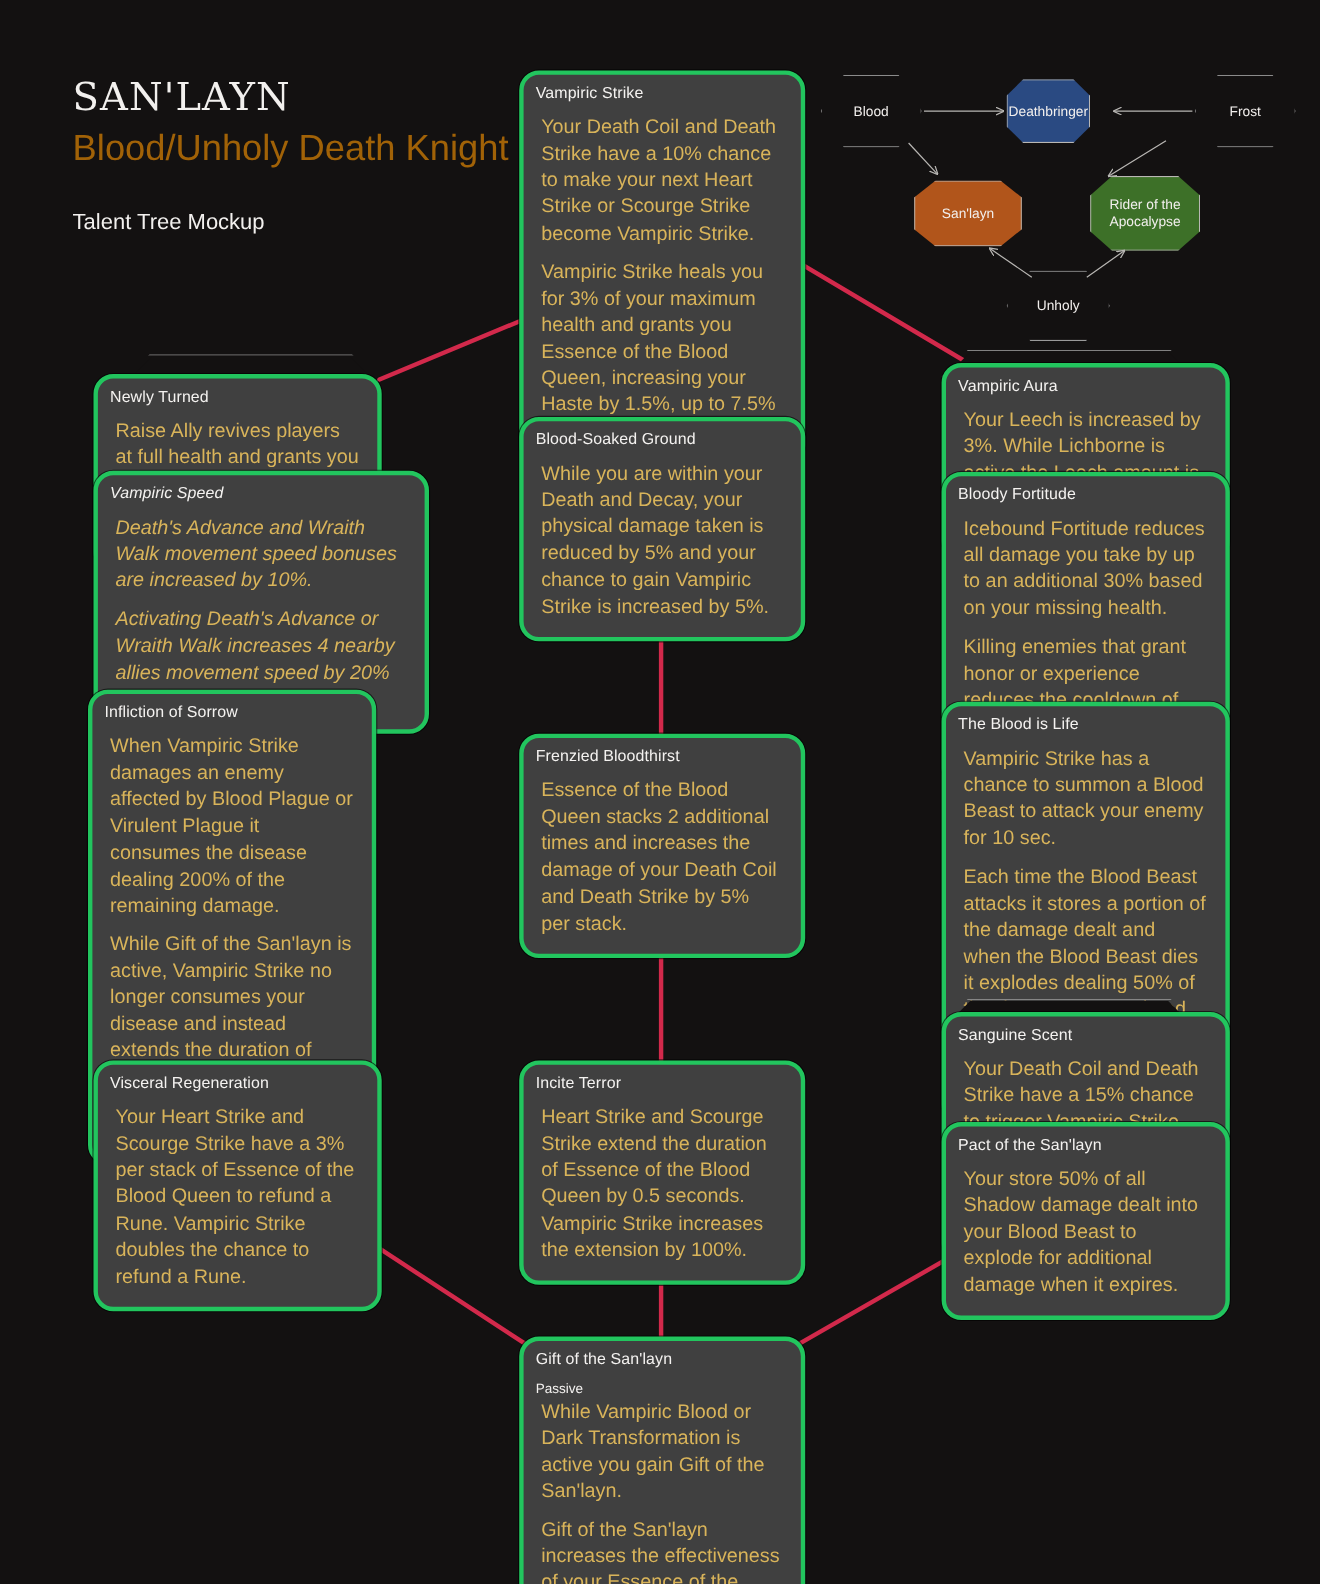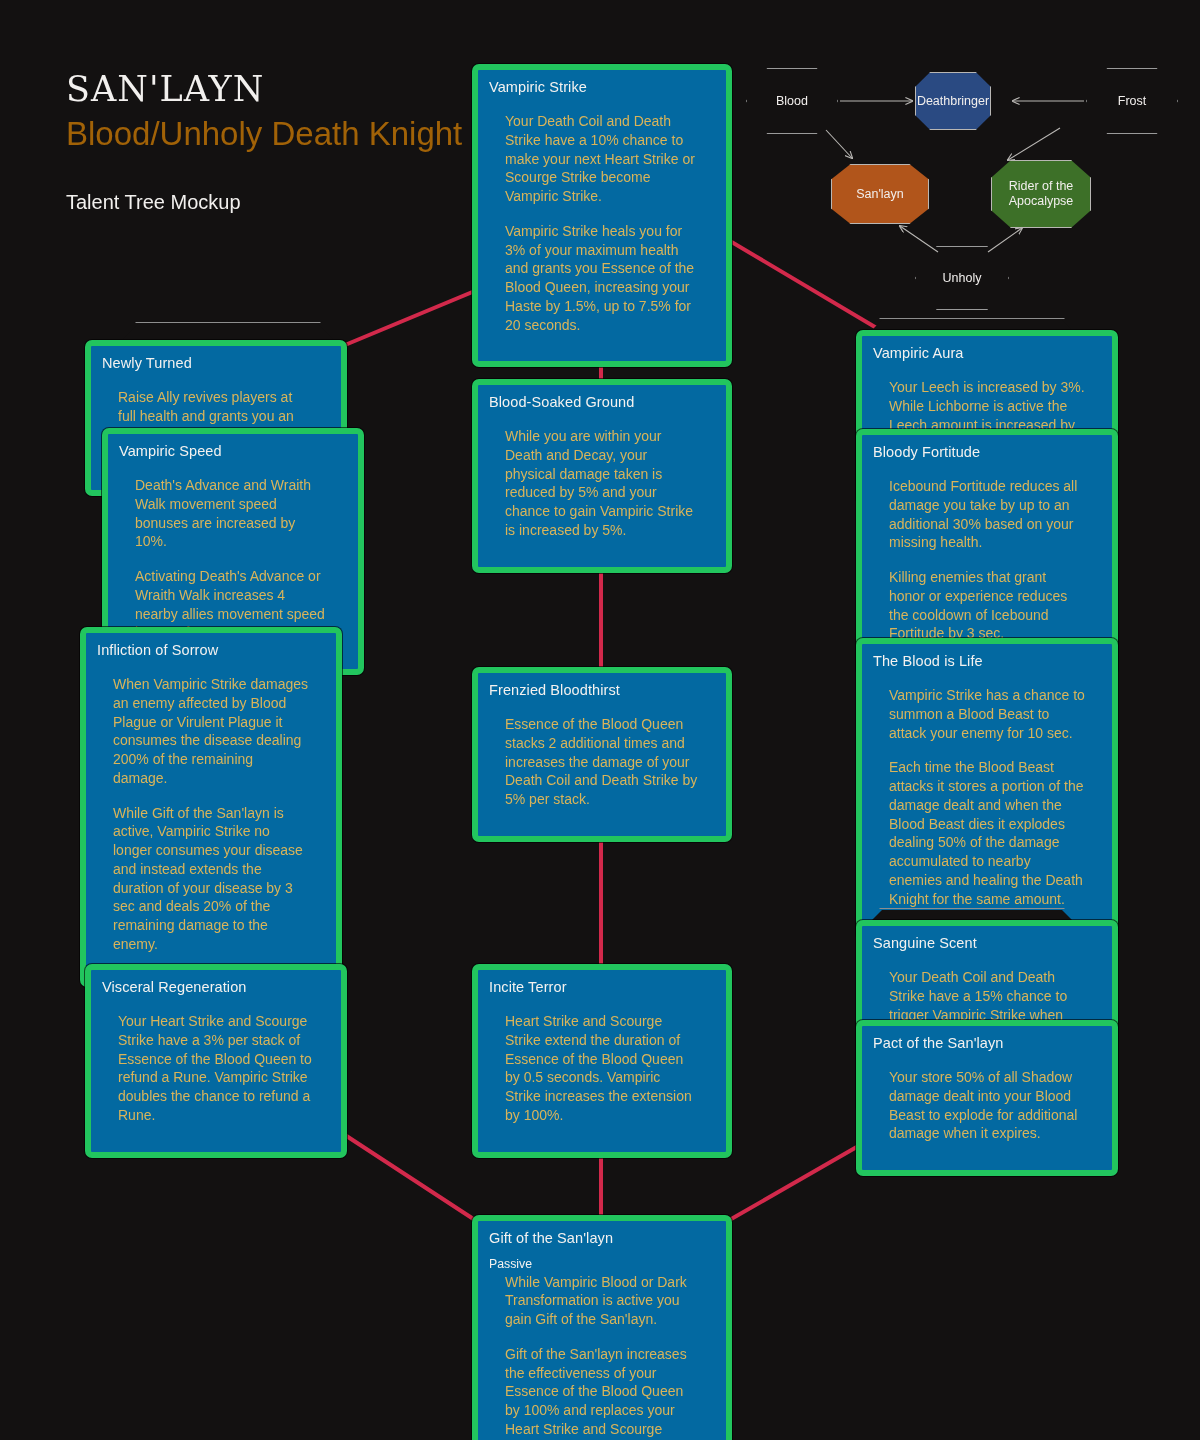--- a/index.html
+++ b/index.html
@@ -40,32 +40,32 @@
     content:"";position:absolute;inset:1px;
     background:#131111;
     clip-path:polygon(24px 0,calc(100% - 24px) 0,100% 24px,100% calc(100% - 24px),
                       calc(100% - 24px) 100%,24px 100%,0 calc(100% - 24px),0 24px);
   }
 
   
   .card{
     position:absolute;
     box-sizing:border-box;
-    background:#0369a1;
-    border:6px solid #22c55e;
-    border-radius:7px;
+    background:#404040;
+    border:4px solid #22c55e;
+    border-radius:18px;
     padding:8px 11px 11px 11px;
     box-shadow:0 0 0 1px rgba(0,0,0,.6);
   }
   .card .cname{
     color:#f4f2f0;font-size:14.5px;line-height:1.25;margin:0 0 9px 0;font-weight:400;
     letter-spacing:.1px;
   }
   .card .cdesc{
-    color:#d9b45a;font-size:14px;line-height:1.34;margin:16px;
+    color:#d9b45a;font-size:18px;line-height:1.34;margin:5px;
     letter-spacing:0;
   }
   .card .cdesc + .cdesc{margin-top:11px;}
   .card .ptag{
     color:#f4f2f0;font-size:12.3px;line-height:1.34;margin:0 0 0 0;
   }
 
   
   .hexwrap{position:absolute;}
   .hex{
@@ -183,21 +183,21 @@
     <div class="cname">Vampiric Strike</div>
     <div class="cdesc">Your Death Coil and Death Strike have a 10% chance to make your next Heart Strike or Scourge Strike become Vampiric Strike.</div>
     <div class="cdesc">Vampiric Strike heals you for 3% of your maximum health and grants you Essence of the Blood Queen, increasing your Haste by 1.5%, up to 7.5% for 20 seconds.</div>
   </div>
 
   <div class="groupframe" style="left:112px;top:322px;width:232px;height:236px;"></div>
   <div class="card" style="left:85px;top:340px;width:262px;">
     <div class="cname">Newly Turned</div>
     <div class="cdesc">Raise Ally revives players at full health and grants you an absorption shield equal to 20% of your maximum health.</div>
   </div>
-  <div class="card" style="left:102px;top:428px;width:262px;">
+  <div class="card" style="left:85px;top:428px;width:305px;font-style:italic;">
     <div class="cname">Vampiric Speed</div>
     <div class="cdesc">Death's Advance and Wraith Walk movement speed bonuses are increased by 10%.</div>
     <div class="cdesc">Activating Death's Advance or Wraith Walk increases 4 nearby allies movement speed by 20% for 5 sec.</div>
   </div>
 
   <div class="groupframe" style="left:856px;top:318px;width:232px;height:236px;"></div>
   <div class="card" style="left:856px;top:330px;width:262px;">
     <div class="cname">Vampiric Aura</div>
     <div class="cdesc">Your Leech is increased by 3%. While Lichborne is active the Leech amount is increased by 100% and affects 4 nearby allies.</div>
   </div>

